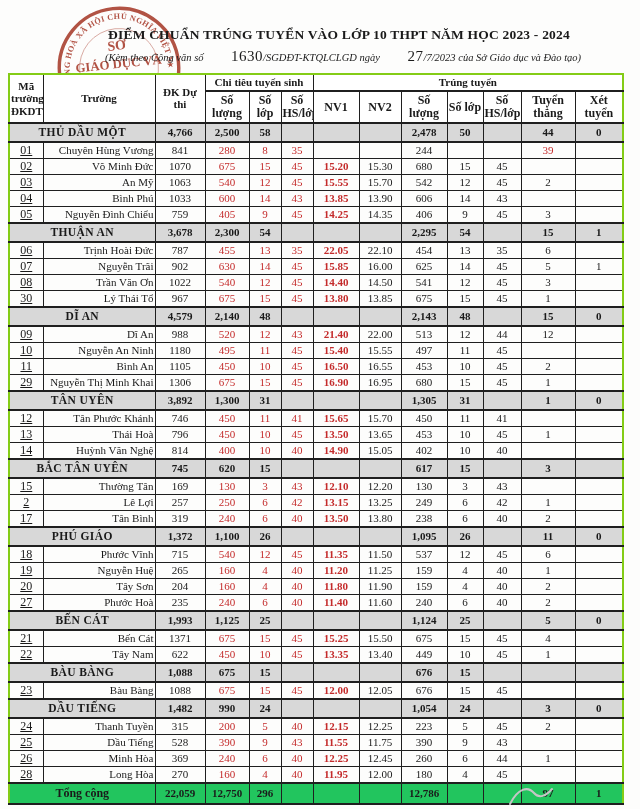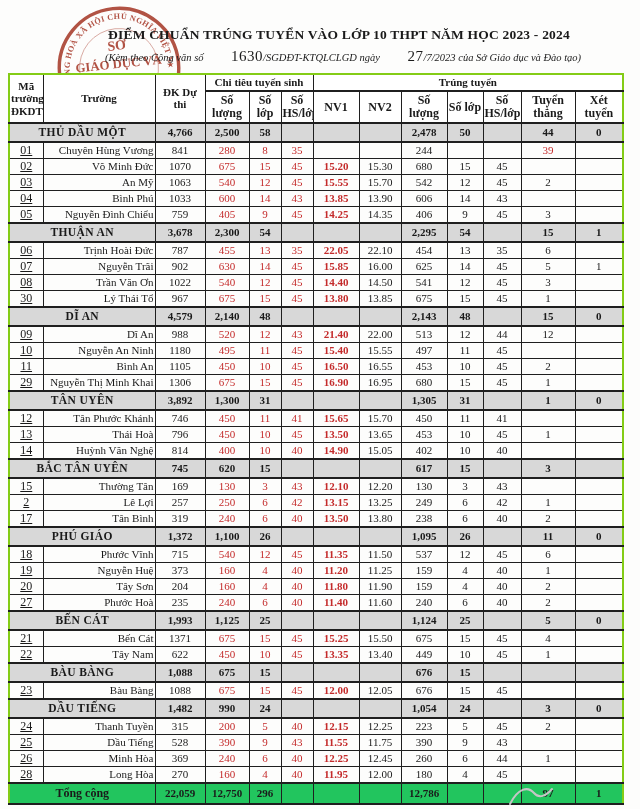--- a/index.html
+++ b/index.html
@@ -484,21 +484,21 @@
           <td class="b">11.50</td>
           <td class="b">537</td>
           <td>12</td>
           <td>45</td>
           <td>6</td>
           <td></td>
         </tr>
         <tr class="school">
           <td class="code">19</td>
           <td class="name">Nguyễn Huệ</td>
-          <td>373</td>
+          <td>265</td>
           <td class="red">160</td>
           <td class="red">4</td>
           <td class="red">40</td>
           <td class="redb">11.20</td>
           <td class="b">11.25</td>
           <td class="b">159</td>
           <td>4</td>
           <td>40</td>
           <td>1</td>
           <td></td>

